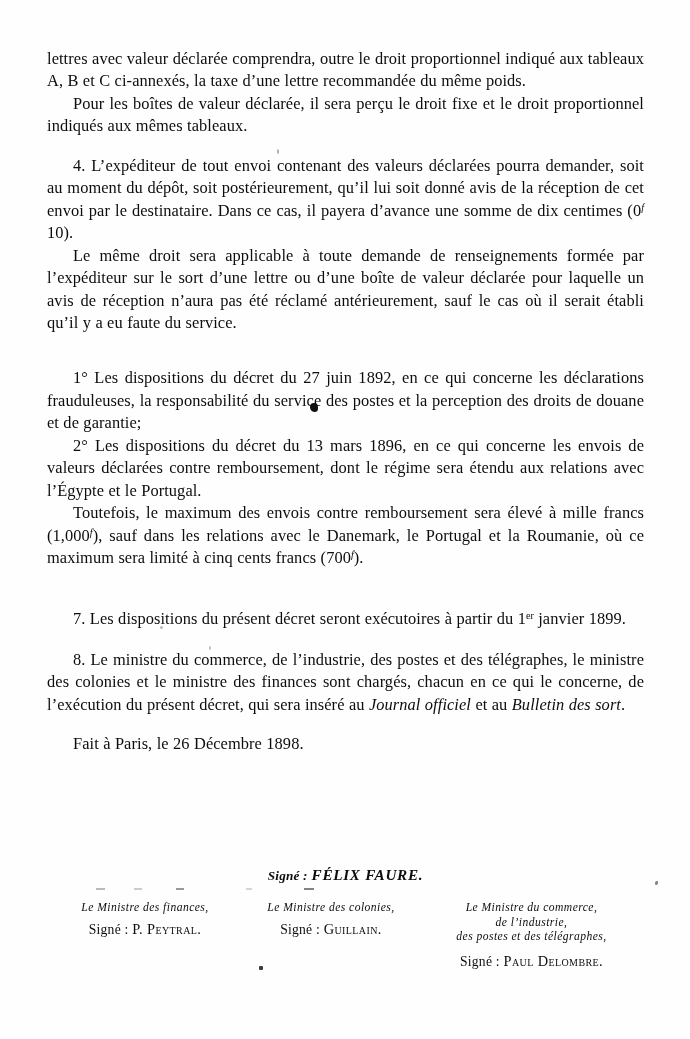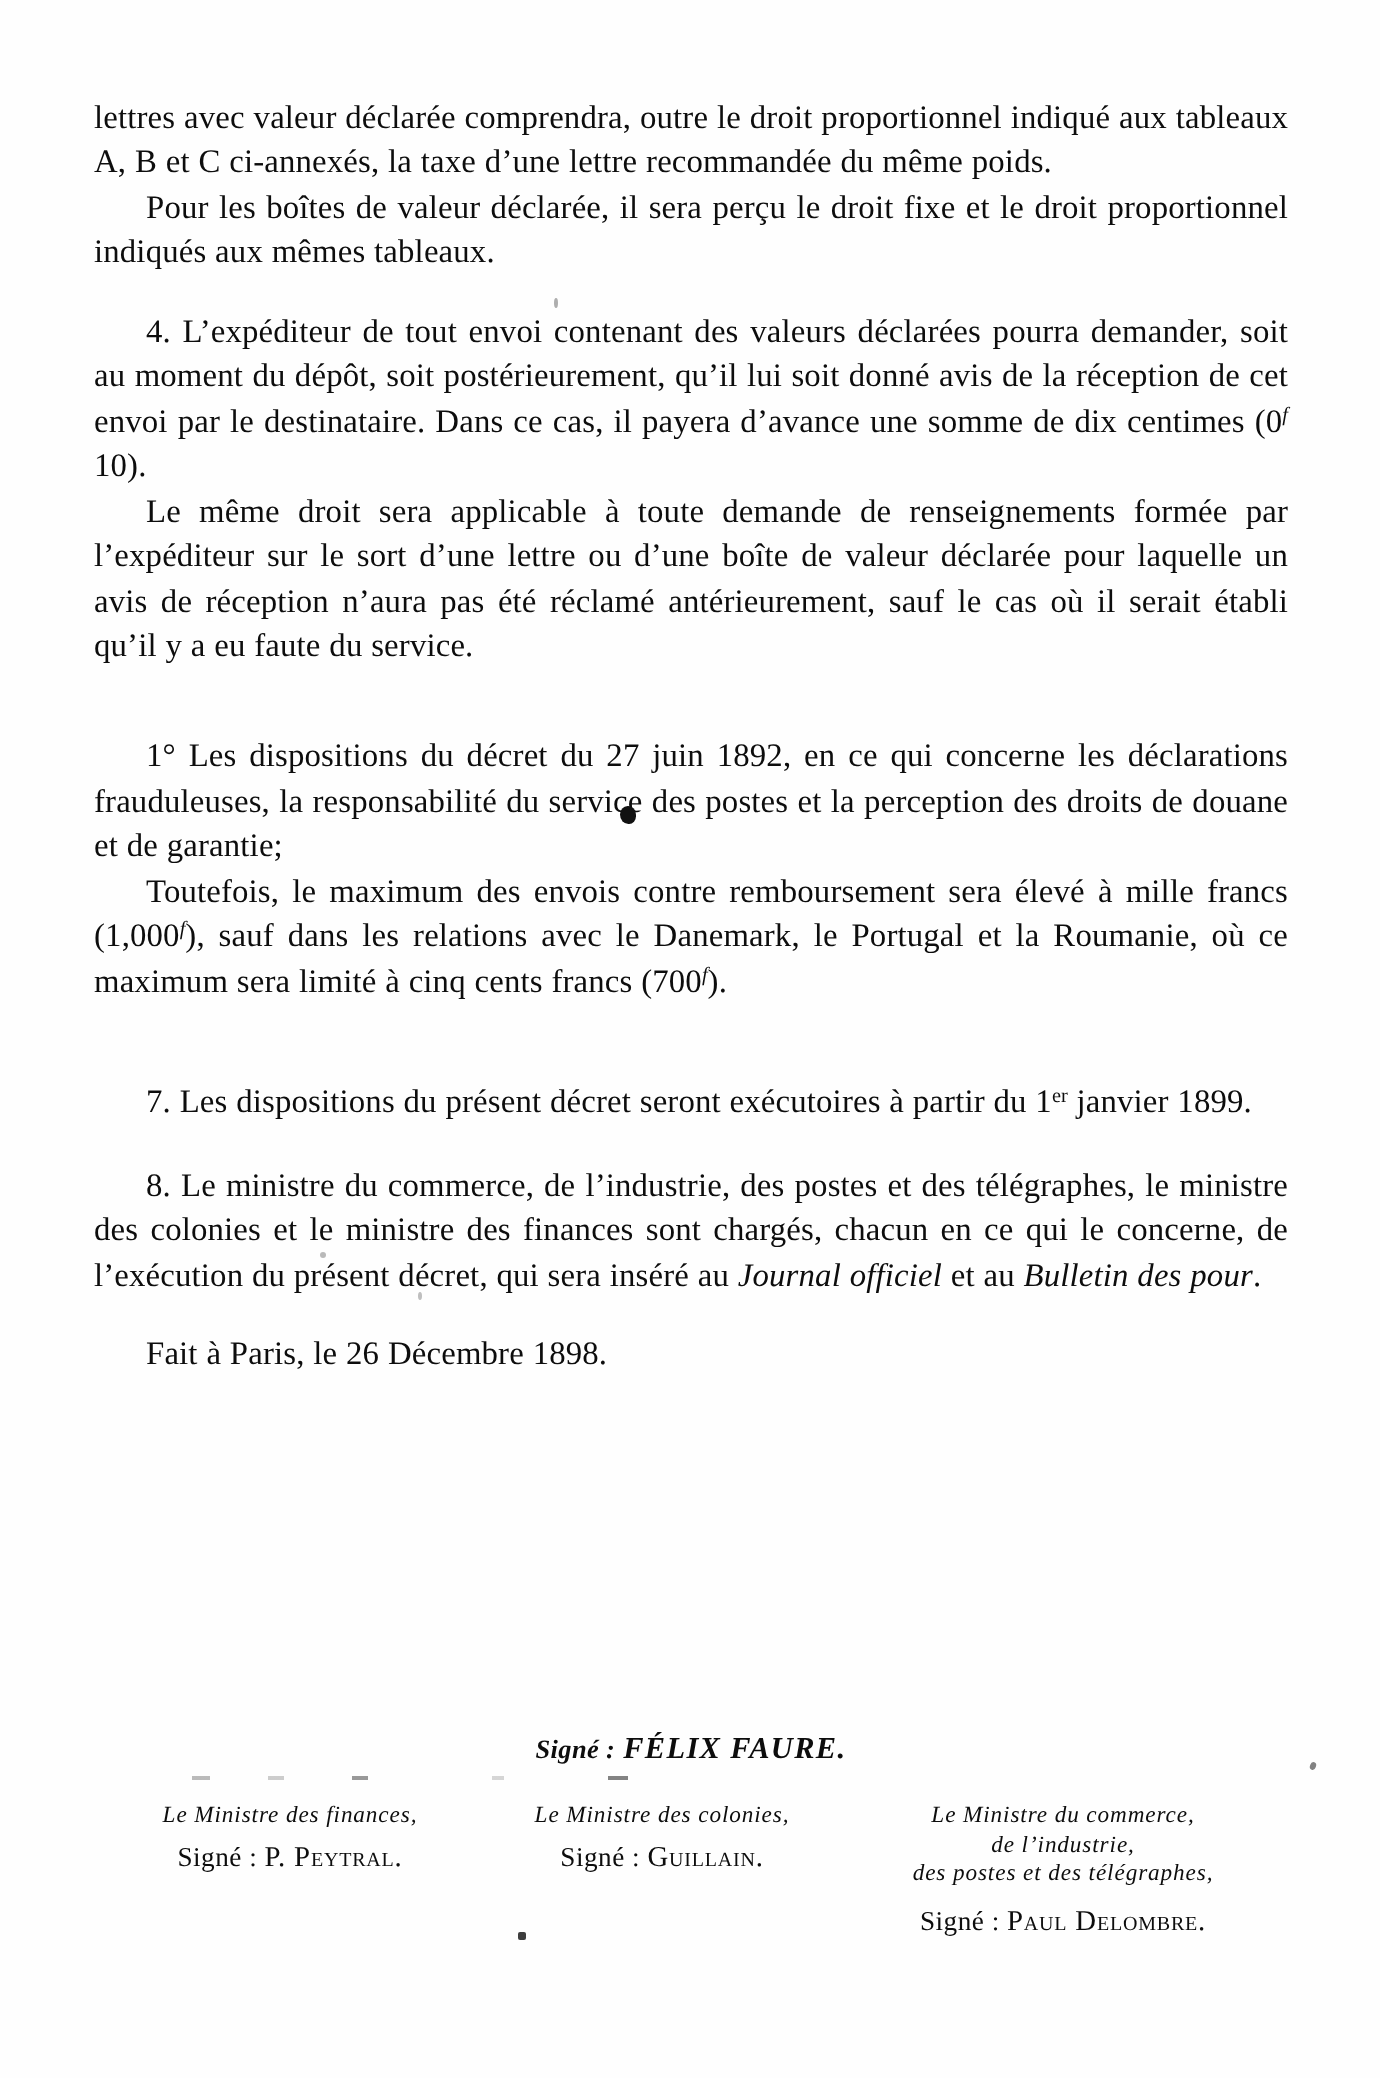--- a/index.html
+++ b/index.html
@@ -186,33 +186,34 @@
 
     <p class="para indent">Le même droit sera applicable à toute demande de renseignements formée par l’expéditeur sur le sort d’une lettre ou d’une boîte de valeur déclarée pour laquelle un avis de réception n’aura pas été réclamé antérieurement, sauf le cas où il serait établi qu’il y a eu faute du service.</p>
 
     <div class="gap-xl"></div>
 
 
     <div class="gap-md"></div>
 
     <p class="para indent">1° Les dispositions du décret du 27 juin 1892, en ce qui concerne les déclarations frauduleuses, la responsabilité du service des postes et la perception des droits de douane et de garantie;</p>
 
+    <p class="para indent">2° Les dispositions du décret du 13 mars 1896, en ce qui concerne les envois de valeurs déclarées contre remboursement, dont le régime sera étendu aux relations avec l’Égypte et le Portugal.</p>
 
     <p class="para indent"><span>Toutefois, le maximum des envois contre remboursement sera élevé à mille francs (1,000</span><sup class="mk">f</sup><span>), sauf dans les relations avec le Danemark, le Portugal et la Roumanie, où ce maximum sera limité à cinq cents francs (700</span><sup class="mk">f</sup><span>).</span></p>
 
     <div class="gap-xl"></div>
 
 
     <div class="gap-xl"></div>
 
     <p class="para indent"><span>7. Les dispositions du présent décret seront exécutoires à partir du 1</span><sup class="ord">er</sup><span> janvier 1899.</span></p>
 
     <div class="gap-xl"></div>
 
-    <p class="para indent"><span>8. Le ministre du commerce, de l’industrie, des postes et des télégraphes, le ministre des colonies et le ministre des finances sont chargés, chacun en ce qui le concerne, de l’exécution du présent décret, qui sera inséré au </span><i>Journal officiel</i><span> et au </span><i>Bulletin des pour</i><span>.</span></p>
+    <p class="para indent"><span>8. Le ministre du commerce, de l’industrie, des postes et des télégraphes, le ministre des colonies et le ministre des finances sont chargés, chacun en ce qui le concerne, de l’exécution du présent décret, qui sera inséré au </span><i>Journal officiel</i><span> et au </span><i>Bulletin des sort</i><span>.</span></p>
 
     <div class="gap-lg"></div>
 
     <p class="para indent">Fait à Paris, le 26 Décembre 1898.</p>
 
   </div>
 
   <div class="sig-president">
     <span class="lead">Signé :</span>
     <span class="name">FÉLIX FAURE.</span>

